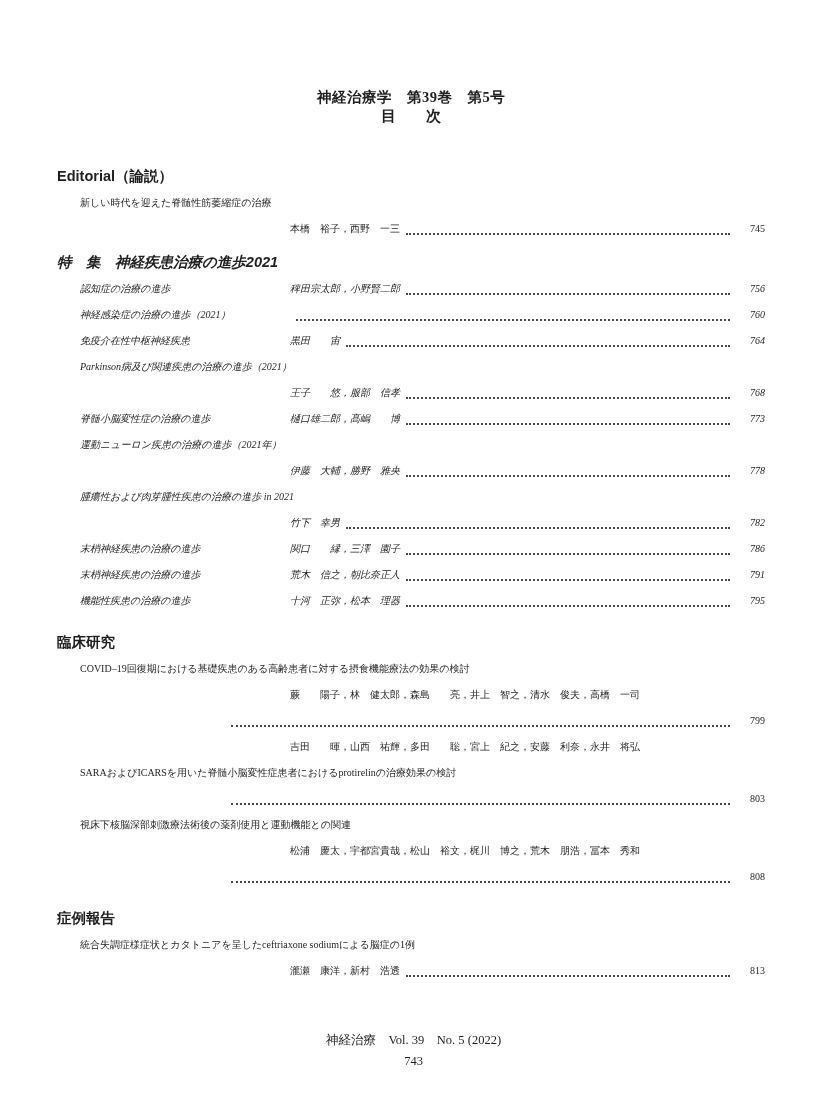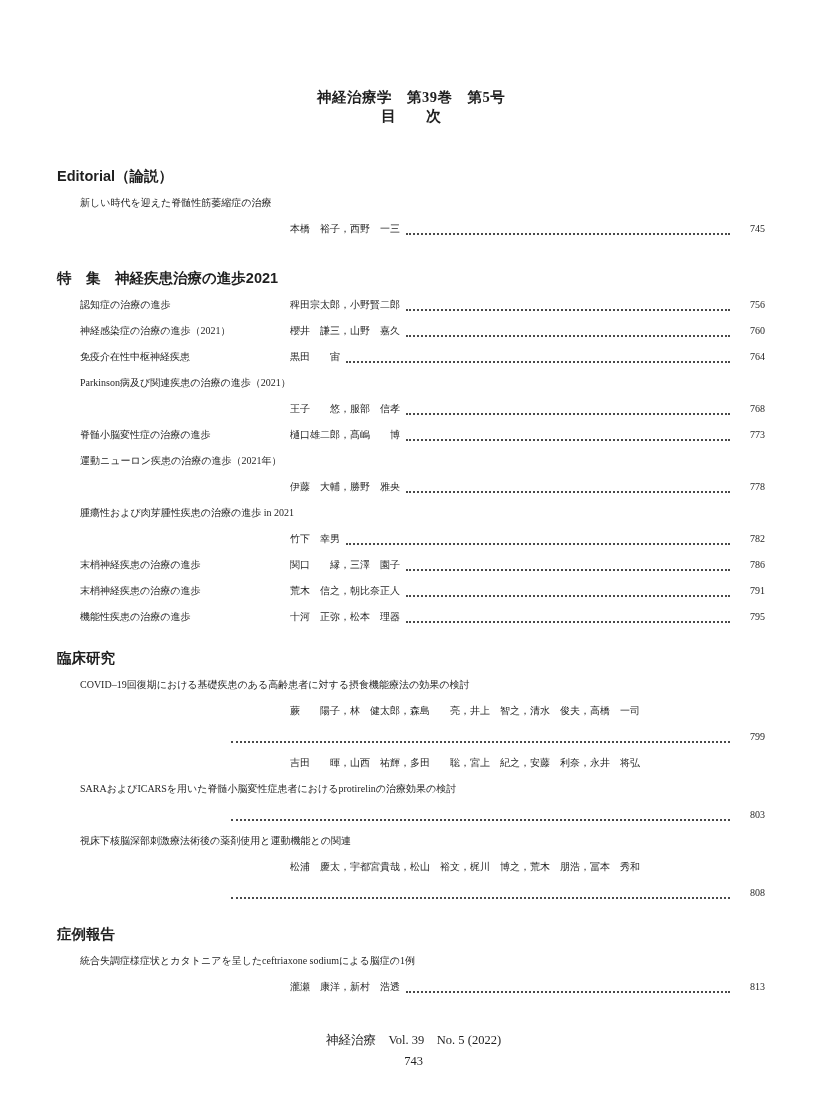--- a/index.html
+++ b/index.html
@@ -26,21 +26,21 @@
     letter-spacing: 0.5px;
   }
   .toc-heading {
     text-align: center;
     font-weight: 700;
     font-size: 15px;
     font-family: "Liberation Sans", "DejaVu Sans", sans-serif;
   }
   .section { margin-top: 0; }
   .section-editorial { margin-top: 40px; }
-  .section-special  { margin-top: 26px; }
+  .section-special  { margin-top: 10px; font-style: italic; }
   .section-clinical { margin-top: 18px; }
   .section-case     { margin-top: 18px; }
   .section-heading {
     font-family: "Liberation Sans", "DejaVu Sans", sans-serif;
     font-weight: 700;
     font-size: 14.5px;
     line-height: 20px;
     margin-bottom: 4px;
   }
   .rows {
@@ -116,21 +116,20 @@
 
         <div class="row">
           <div class="col-title">認知症の治療の進歩</div>
           <div class="authors">稗田宗太郎，小野賢二郎</div>
           <div class="dots"></div>
           <div class="page-num">756</div>
         </div>
 
         <div class="row">
           <div class="col-title">神経感染症の治療の進歩（2021）</div>
-          <div class="authors">櫻井　謙三，山野　嘉久</div>
           <div class="dots"></div>
           <div class="page-num">760</div>
         </div>
 
         <div class="row">
           <div class="col-title">免疫介在性中枢神経疾患</div>
           <div class="authors">黒田　　宙</div>
           <div class="dots"></div>
           <div class="page-num">764</div>
         </div>

